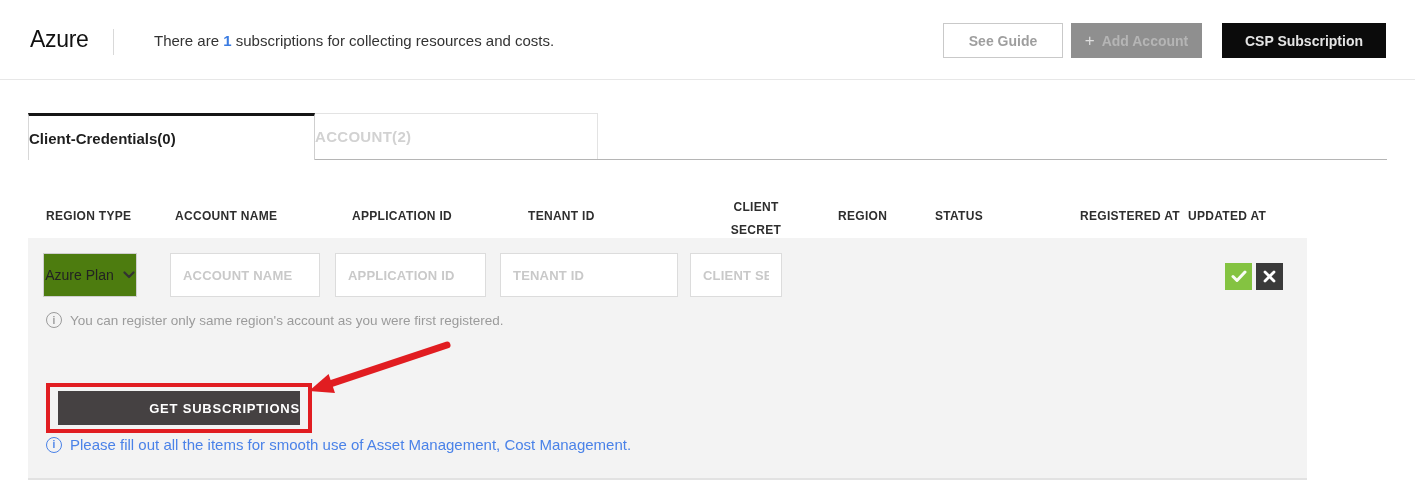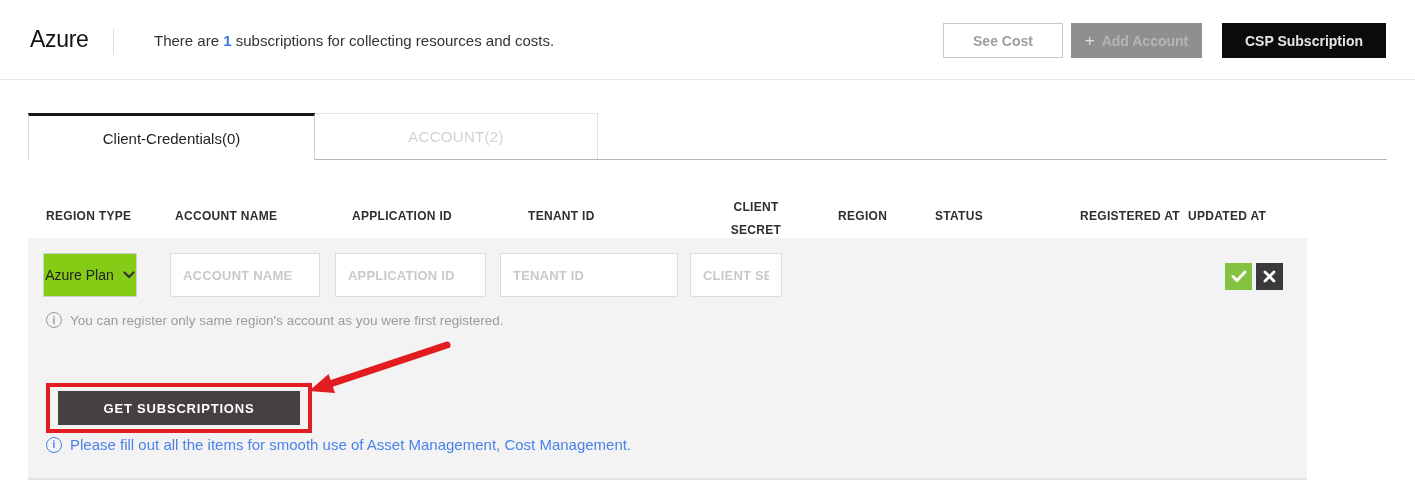--- a/index.html
+++ b/index.html
@@ -14,60 +14,60 @@
   .title-divider { position:absolute; left:113px; top:29px; width:1px; height:26px; background:#d9d9d9; }
   .subtitle { position:absolute; left:127px; top:32px; font-size:15px; color:#333;margin-left:27px; }
   .subtitle .count { color:#3b7ce2; font-weight:bold; }
   .hbtn { position:absolute; top:23px; height:35px; display:flex; align-items:center; justify-content:center; font-size:14px; font-weight:bold; cursor:pointer; }
   .btn-see-guide { left:943px; width:120px; background:#fff; border:1px solid #c9c9c9; color:#9e9e9e; }
   .btn-add-account { left:1071px; width:131px; background:#8f8f8f; border:none; color:#b5b5b5; }
   .btn-add-account .plus { color:#dedede; font-size:17px; font-weight:normal; margin-right:7px; }
   .btn-csp { left:1222px; width:164px; background:#0b0b0b; border:none; color:#e5e5e5; }
   
   .tab-line { position:absolute; left:28px; top:159px; width:1359px; height:1px; background:#b5b5b5; }
-  .tab { position:absolute; top:113px; display:flex; align-items:center; justify-content:center; font-size:15px; font-weight:normal; cursor:pointer; background:#fff; }
+  .tab { position:absolute; top:113px; display:flex; align-items:center; font-size:15px; font-weight:bold; cursor:pointer; background:#fff; }
   .tab-active { left:28px; width:287px; height:47px; border-top:3px solid #161616; border-left:1px solid #d8d8d8; border-right:1px solid #cfcfcf; color:#1f1f1f; z-index:2; }
   .tab-inactive { left:315px; width:283px; height:46px; border-top:1px solid #e3e3e3; border-right:1px solid #e3e3e3; color:#d2d2d2; letter-spacing:0.3px; }
   
   .col-h { position:absolute; top:208px; font-size:12px; font-weight:bold; color:#2e2e2e; letter-spacing:0.3px; line-height:16px; white-space:nowrap; }
   .col-account-type { left:46px; } .col-account-name { left:175px; } .col-application-id { left:352px; }
   .col-tenant-id { left:528px; }
   .col-client-secret { left:712px; top:196px; width:88px; text-align:center; white-space:normal; line-height:23px; }
   .col-region { left:838px; } .col-status { left:935px; } .col-registered-at { left:1080px; } .col-updated-at { left:1188px; }
   
   .panel { position:absolute; left:28px; top:238px; width:1279px; height:242px; background:#f3f3f3; border-bottom:2px solid #e2e2e2; }
-  .select-box { position:absolute; left:15px; top:15px; width:94px; height:44px; background:#84cc16; border:1px solid #cfcfcf; display:flex; align-items:center; justify-content:center; gap:9px; font-size:14px; color:#222; cursor:pointer; }
+  .select-box { position:absolute; left:15px; top:15px; width:94px; height:44px; background:#4d7c0f; border:1px solid #cfcfcf; display:flex; align-items:center; justify-content:center; gap:9px; font-size:14px; color:#222; cursor:pointer; }
   .field { position:absolute; top:15px; height:44px; background:#fff; border:1px solid #dcdcdc; padding:0 12px; font-family:"Liberation Sans","DejaVu Sans",sans-serif; font-size:13px; color:#333; outline:none; }
   .field::placeholder { color:#c9c9c9; font-weight:bold; letter-spacing:0.2px; font-size:13px; }
   .f-account-name { left:142px; width:150px; }
   .f-application-id { left:307px; width:151px; }
   .f-tenant-id { left:472px; width:178px; }
   .f-client-secret { left:662px; width:92px; }
   .sq-btn { position:absolute; top:25px; width:27px; height:27px; border:none; display:flex; align-items:center; justify-content:center; cursor:pointer; }
   .btn-confirm { left:1197px; background:#84c341; }
   .btn-cancel { left:1228px; background:#3a3a3a; }
   .note { position:absolute; display:flex; align-items:center; gap:8px; }
   .note-region { left:18px; top:74px; color:#9b9b9b; font-size:13.5px; }
   .note-fill { left:18px; top:198px; color:#4a82e8; font-size:15px; }
   .info-circle { display:inline-flex; align-items:center; justify-content:center; width:16px; height:16px; border-radius:50%; border:1.5px solid currentColor; font-size:10px; font-weight:bold; font-style:normal; flex:none; }
   .red-box { position:absolute; left:18px; top:145px; border:4px solid #e11d21; padding:4px 8px; background:transparent; }
-  .btn-get-subs { width:242px; height:34px; background:#454142; color:#fff; border:none; font-family:inherit; font-size:13px; font-weight:bold; letter-spacing:0.8px; cursor:pointer; }
+  .btn-get-subs { width:242px; height:34px; background:#454142; color:#fff; border:none; font-family:inherit; font-size:13px; font-weight:bold; letter-spacing:0.8px; cursor:pointer;text-align:right; }
   .arrow-svg { position:absolute; left:298px; top:336px; z-index:5; pointer-events:none; }
 </style>
 </head>
 <body>
 
 <div class="page">
 
   <div class="header">
     <div class="page-title">Azure</div>
     <div class="title-divider"></div>
     <div class="subtitle"><span>There are </span><span class="count">1</span><span> subscriptions for collecting resources and costs.</span></div>
     <div class="hbtn btn-see-guide">
-        <span>See Cost</span>
+        <span>See Guide</span>
       </div>
     <div class="hbtn btn-add-account">
         <span class="plus">+</span>
         <span>Add Account</span>
       </div>
     <div class="hbtn btn-csp">
         <span>CSP Subscription</span>
       </div>
   </div>
 

